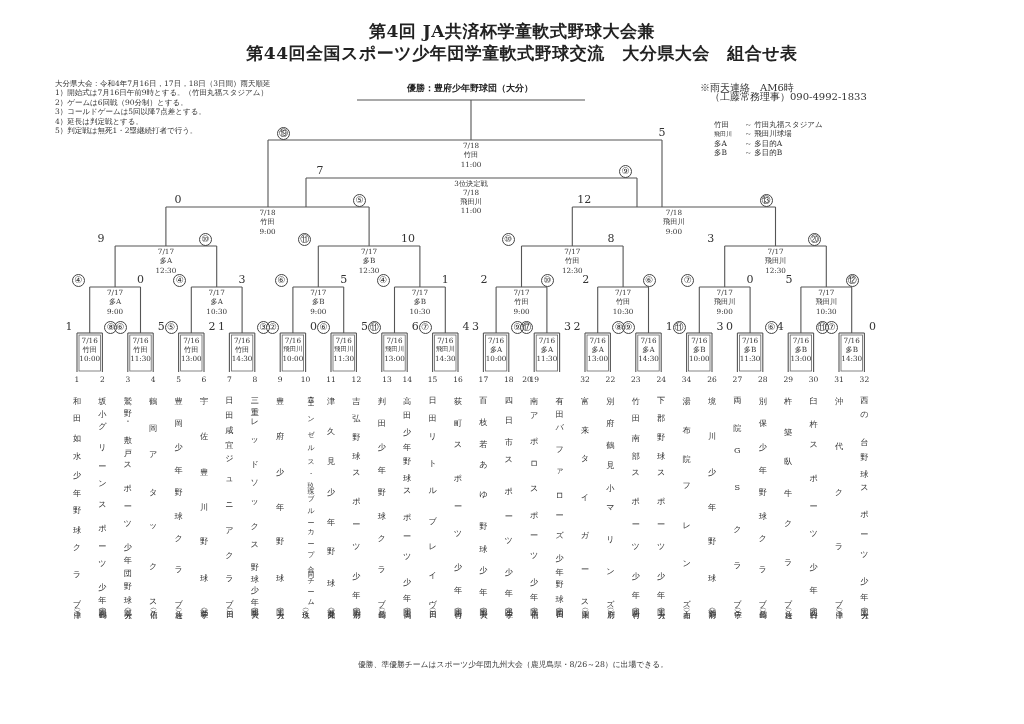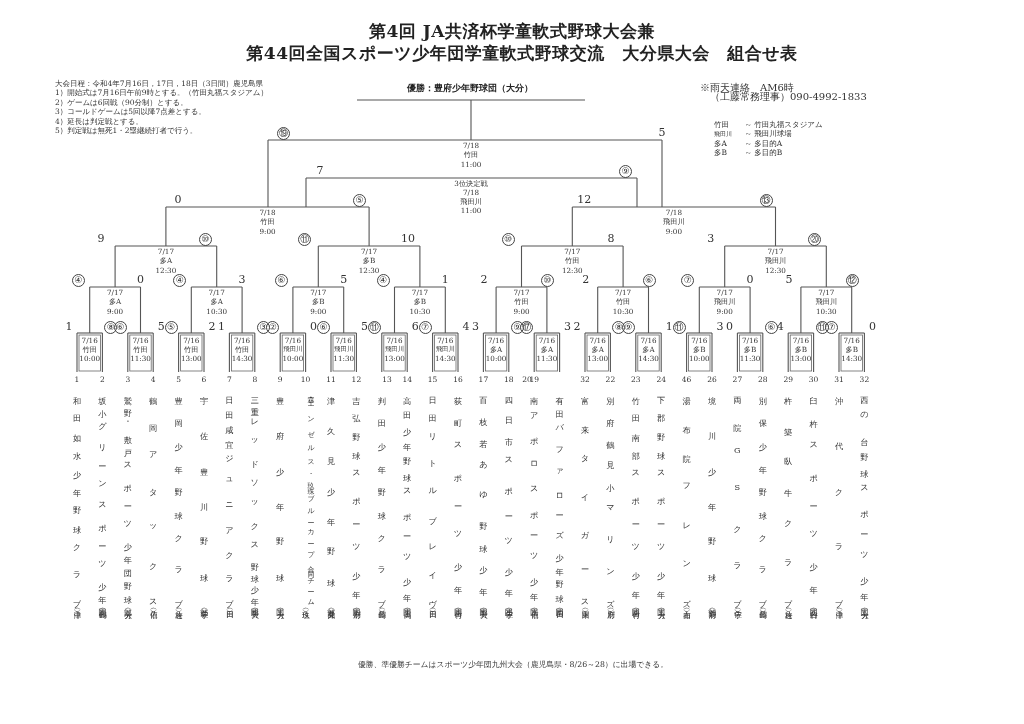--- a/index.html
+++ b/index.html
@@ -23,21 +23,21 @@
   .team { position:absolute; top:390px; width:14px; font-size:8.2px; color:#333; writing-mode:vertical-rl; text-orientation:upright; line-height:14px; height:212px; display:flex; justify-content:space-between; }
   .town { position:absolute; top:605px; width:14px; font-size:7.5px; color:#333; writing-mode:vertical-rl; text-orientation:upright; line-height:14px; }
 </style>
 </head>
 <body>
 
 <div class="title1">第4回 JA共済杯学童軟式野球大会兼</div>
 <div class="title2">第44回全国スポーツ少年団学童軟式野球交流　大分県大会　組合せ表</div>
 
 <div class="rules">
-  <div>大会日程：令和4年7月16日，17日，18日（3日間）鹿児島県</div>
+  <div>大分県大会：令和4年7月16日，17日，18日（3日間）雨天順延</div>
   <div>1）開始式は7月16日午前9時とする。（竹田丸福スタジアム）</div>
   <div>2）ゲームは6回戦（90分制）とする。</div>
   <div>3）コールドゲームは5回以降7点差とする。</div>
   <div>4）延長は判定戦とする。</div>
   <div>5）判定戦は無死1・2塁継続打者で行う。</div>
 </div>
 
 <div class="contact">
   <div>※雨天連絡　AM6時</div>
   <div>　（工藤常務理事）090-4992-1833</div>
@@ -679,21 +679,21 @@
       <span>球</span>
       <span>ス</span>
       <span>ポ</span>
       <span>ー</span>
       <span>ツ</span>
       <span>少</span>
       <span>年</span>
       <span>団</span>
     </div>
     <div class="town" style="left: 654.2px;">（大分）</div>
-    <div class="num" style="left: 676.6px;">46</div>
+    <div class="num" style="left: 676.6px;">34</div>
     <div class="team" style="left: 679.6px;">
       <span>湯</span>
       <span>布</span>
       <span>院</span>
       <span>フ</span>
       <span>レ</span>
       <span>ン</span>
       <span>ズ</span>
     </div>
     <div class="town" style="left: 679.6px;">（由布）</div>

